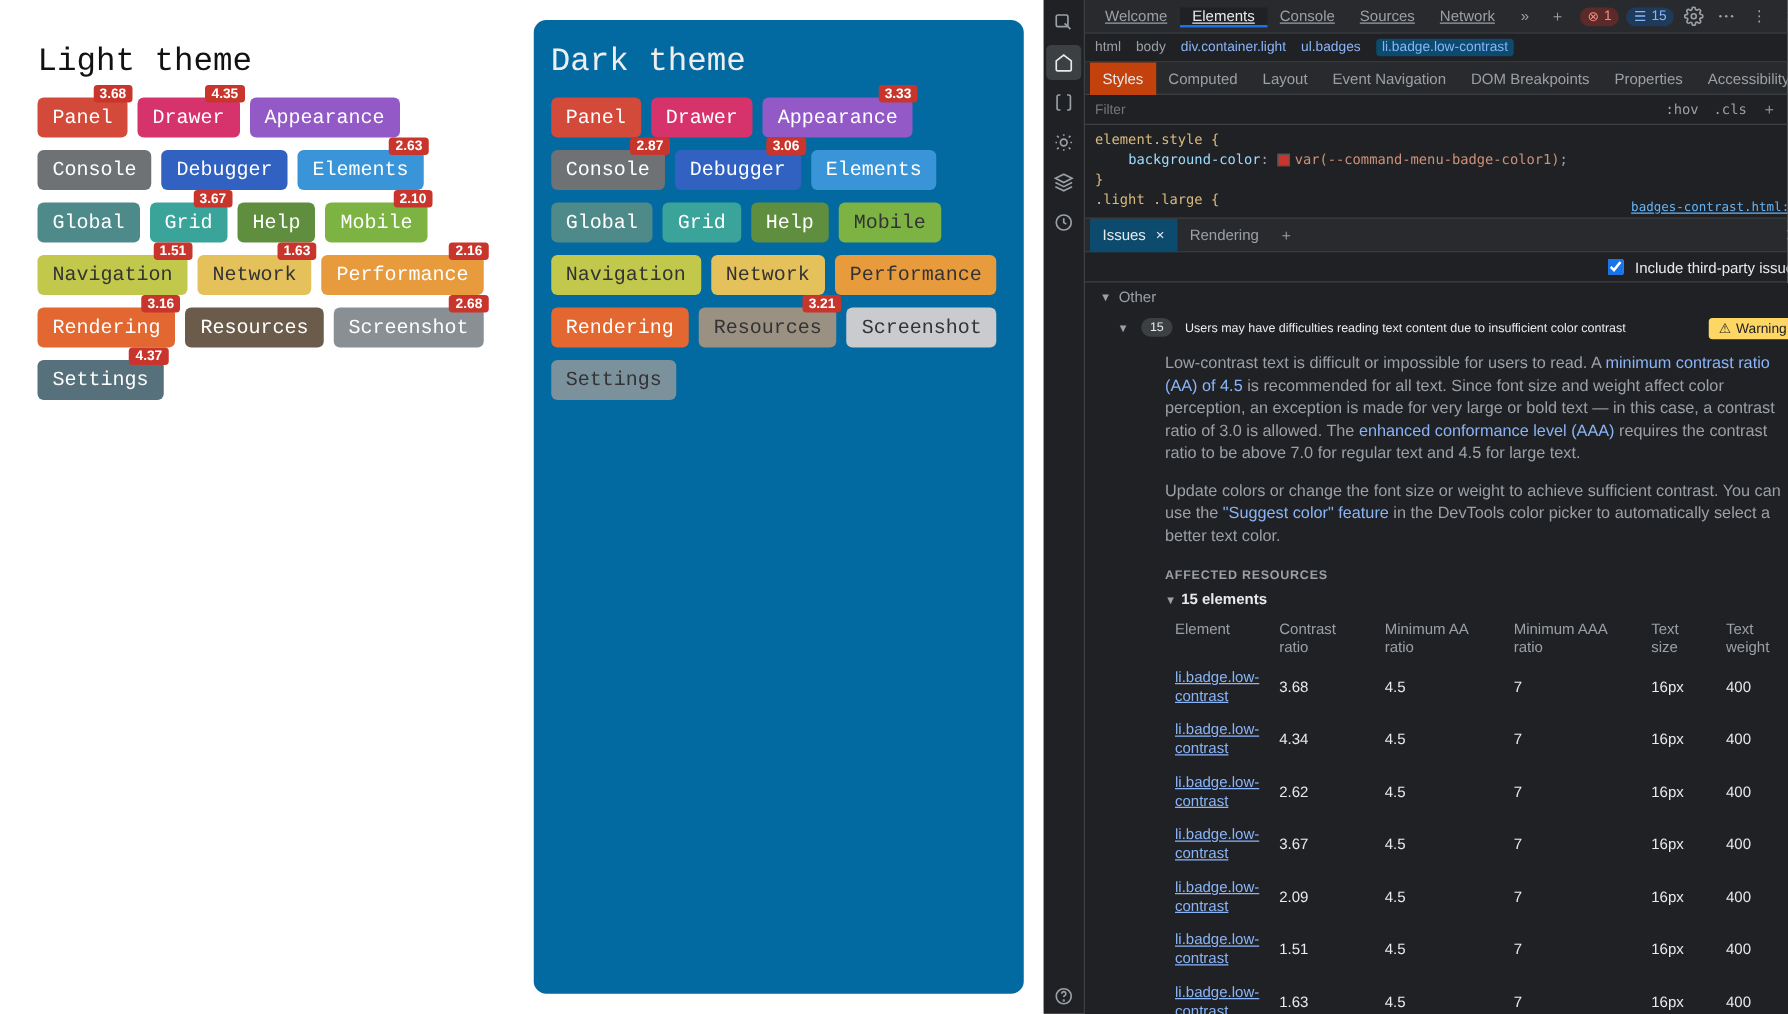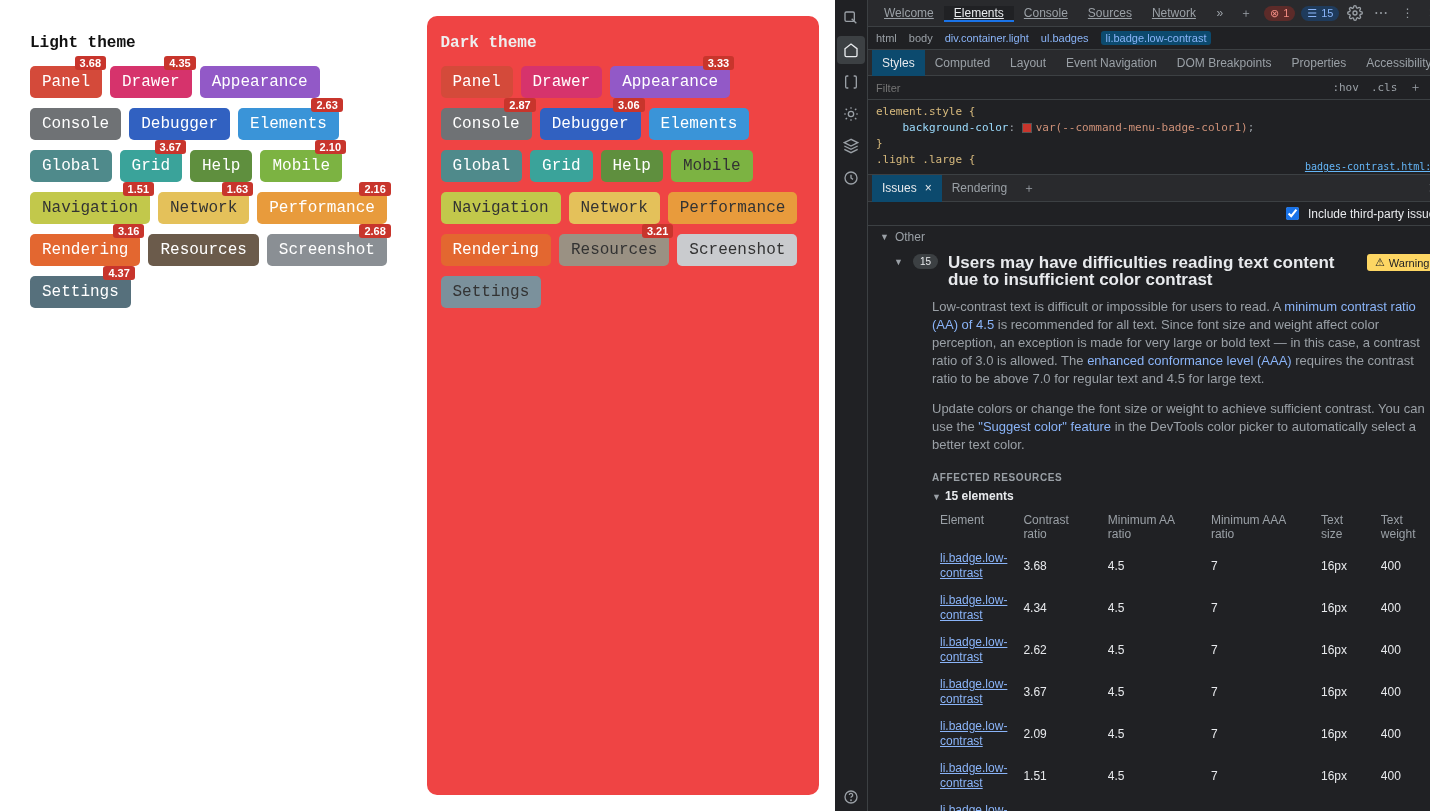--- a/index.html
+++ b/index.html
@@ -3,22 +3,22 @@
 <meta charset="utf-8">
 <style>
   * { box-sizing: border-box; }
   html, body { margin: 0; padding: 0; height: 100%; font-family: -apple-system, "Segoe UI", Helvetica, Arial, sans-serif; font-size: 12px; color: #333; }
   body { display: flex; width: 1430px; height: 811px; overflow: hidden; }
 
   
   .page { width: 835px; height: 100%; background: #fff; display: flex; gap: 18px; padding: 16px; }
   .card { border-radius: 10px; padding: 12px 14px 18px; width: 405px; }
   .card.light { background: #fff; }
-  .card.dark  { background: #ef4444; }
-  .card h2 { font-family: "Courier New", monospace; font-weight: 700; font-size: 16px; margin: 6px 0 14px; }
+  .card.dark  { background: #0369a1; }
+  .card h2 { font-family: "Courier New", monospace; font-weight: 400; font-size: 26px; margin: 6px 0 14px; }
   .card.light h2 { color: #111; }
   .card.dark  h2 { color: #eee; }
   ul.badges { list-style: none; padding: 0; margin: 0; display: flex; flex-wrap: wrap; gap: 10px 8px; }
   li.badge { position: relative; font-family: "Courier New", monospace; font-size: 16px; padding: 7px 12px; border-radius: 5px; color: #fff; }
   li.badge .ratio { position: absolute; top: -10px; right: -4px; background: #c8352c; color: #fff; font-family: -apple-system, Arial; font-size: 11px; font-weight: 600; padding: 1px 5px; border-radius: 3px; }
 
   
   .devtools { flex: 1; display: flex; background: #202124; color: #e8eaed; }
   .rail { width: 33px; background: #202124; border-right: 1px solid #3c4043; display: flex; flex-direction: column; align-items: center; padding-top: 4px; gap: 4px; }
   .rail .slot { width: 28px; height: 28px; display: flex; align-items: center; justify-content: center; border-radius: 4px; color: #9aa0a6; }
@@ -40,21 +40,21 @@
 
   
   .crumbs { height: 23px; background: #202124; border-bottom: 1px solid #3c4043; display: flex; align-items: center; padding: 0 8px; gap: 12px; font-size: 11px; color: #9aa0a6; }
   .crumbs span.sel { color: #8ab4f8; background: #0c4a6e; padding: 1px 5px; border-radius: 3px; }
   .crumbs span { white-space: nowrap; }
   .crumbs .link { color: #8ab4f8; }
 
   
   .sub { height: 26px; background: #292a2d; border-bottom: 1px solid #3c4043; display: flex; align-items: center; padding: 0 4px; gap: 0; }
   .sub .tab { padding: 0 10px; height: 26px; line-height: 26px; color: #9aa0a6; font-size: 12px; }
-  .sub .tab.active { background: #0c4a6e; color: #e8eaed; }
+  .sub .tab.active { background: #c2410c; color: #e8eaed; }
 
   .filterbar { height: 24px; display: flex; align-items: center; border-bottom: 1px solid #3c4043; background: #202124; }
   .filterbar input { flex: 1; background: transparent; border: none; outline: none; color: #e8eaed; padding: 0 8px; font-size: 11px; }
   .filterbar .mono { font-family: Menlo, monospace; color: #9aa0a6; padding: 0 6px; font-size: 11px; }
 
   .styles { font-family: Menlo, monospace; font-size: 11px; padding: 4px 8px 6px; background: #202124; border-bottom: 1px solid #3c4043; position: relative; }
   .styles .line { white-space: pre; color: #9aa0a6; line-height: 16px; }
   .styles .prop { color: #9cdcfe; }
   .styles .sel2 { color: #d7ba7d; }
   .styles .val  { color: #ce9178; }
@@ -70,21 +70,21 @@
 
   .thirdparty { height: 24px; display: flex; align-items: center; justify-content: flex-end; gap: 6px; padding: 0 10px; border-bottom: 1px solid #3c4043; background: #202124; font-size: 12px; color: #e8eaed; }
   .thirdparty input { accent-color: #1a73e8; }
 
   .drawer-body { flex: 1; overflow: auto; background: #202124; padding: 0 6px 20px 6px; }
   .grp { display: flex; align-items: center; gap: 6px; color: #9aa0a6; padding: 4px 6px; font-size: 12px; }
   .grp .tri { font-size: 9px; }
   .issue { display: flex; align-items: flex-start; gap: 10px; padding: 6px 8px 6px 20px; }
   .issue .tri { color: #9aa0a6; font-size: 9px; margin-top: 3px; }
   .countpill { background: #3c4043; color: #e8eaed; border-radius: 8px; padding: 0 7px; font-size: 10px; line-height: 15px; }
-  .issue-title { flex: 1; font-size: 17px; color: #e8eaed; font-weight: 700; line-height: 17px; }
+  .issue-title { flex: 1; font-size: 10px; color: #e8eaed; font-weight: 400; line-height: 17px; }
   .warn { background: #fdd663; color: #202124; padding: 2px 8px; border-radius: 3px; font-size: 11px; font-weight: 500; display: inline-flex; align-items: center; gap: 4px; }
   .desc { font-size: 13px; color: #9aa0a6; line-height: 18px; padding: 4px 12px 8px 58px; }
   .desc a { color: #8ab4f8; text-decoration: none; }
   .section-h { font-size: 10px; letter-spacing: 0.6px; color: #9aa0a6; font-weight: 600; padding: 10px 0 6px 58px; }
   .elcount { font-size: 12px; color: #e8eaed; font-weight: 600; padding: 0 0 6px 58px; }
   .elcount .tri { font-size: 9px; color: #9aa0a6; margin-right: 4px; }
 
   table.res { width: calc(100% - 58px); margin-left: 58px; border-collapse: collapse; font-size: 12px; }
   table.res th { text-align: left; color: #9aa0a6; font-weight: 400; padding: 4px 8px; vertical-align: top; line-height: 14px; }
   table.res td { padding: 6px 8px; color: #e8eaed; vertical-align: middle; }

